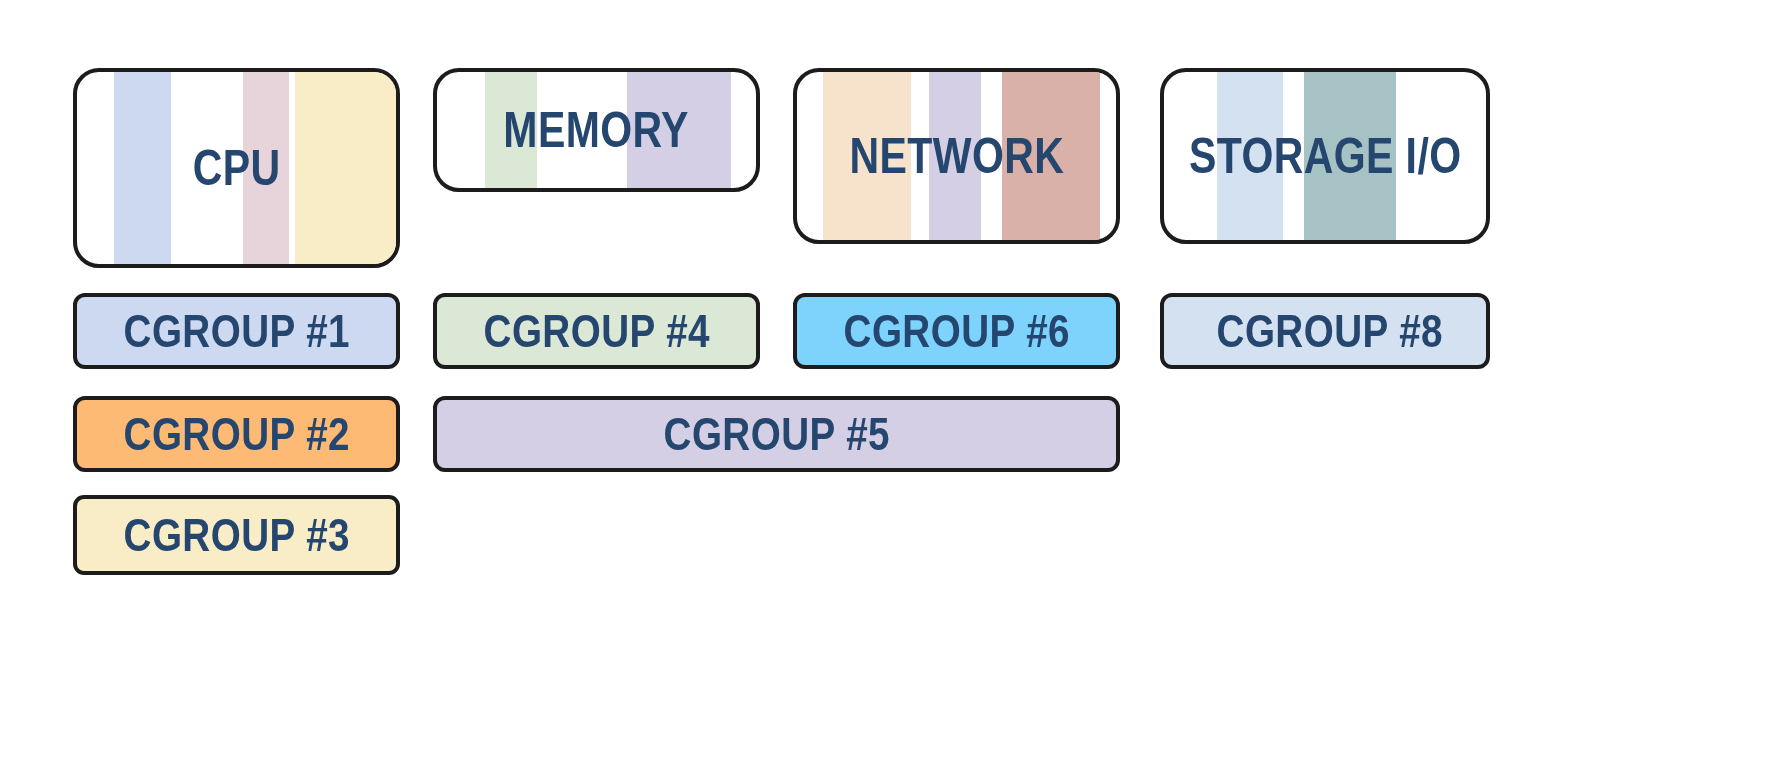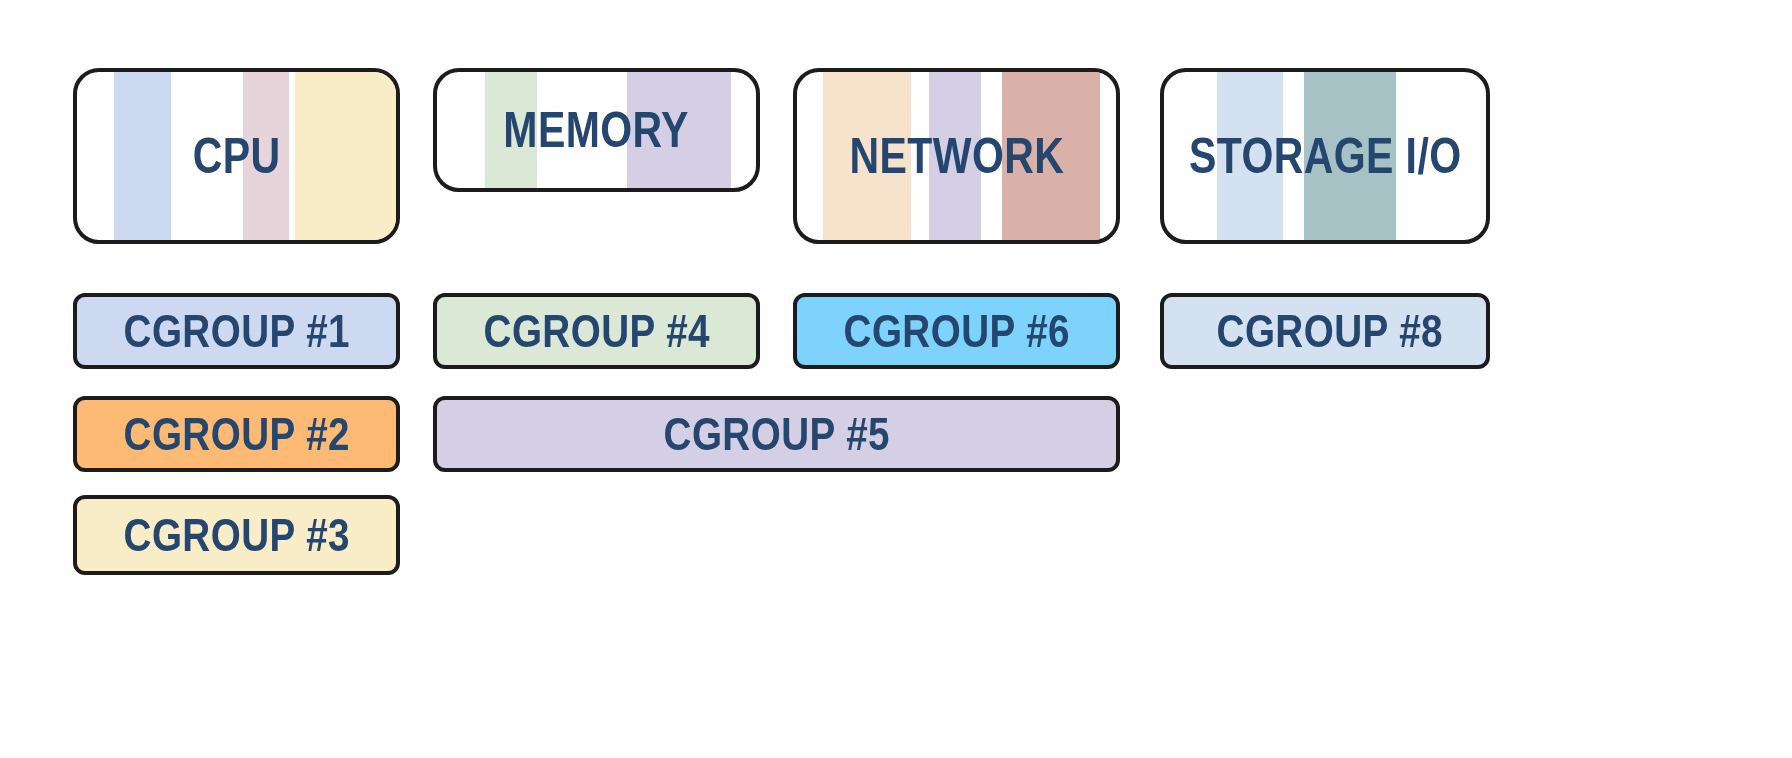--- a/index.html
+++ b/index.html
@@ -69,21 +69,21 @@
     letter-spacing: 0.5px;
     transform: scaleX(0.84);
     transform-origin: center;
     white-space: nowrap;
   }
 </style>
 </head>
 <body>
 
 <div id="canvas">
-    <div class="resource-box" style="left: 73px; top: 68px; width: 327px; height: 176px;">
+    <div class="resource-box" style="left: 73px; top: 68px; width: 327px; height: 200px;">
       <div class="stripe" style="left: 37px; width: 57px; background: rgb(204, 217, 240);"></div>
       <div class="stripe" style="left: 166px; width: 46px; background: rgb(231, 211, 218);"></div>
       <div class="stripe" style="left: 218px; width: 109px; background: rgb(248, 237, 198);"></div>
       <div class="resource-label">CPU</div>
     </div>
     <div class="resource-box" style="left: 433px; top: 68px; width: 327px; height: 124px;">
       <div class="stripe" style="left: 48px; width: 52px; background: rgb(218, 232, 213);"></div>
       <div class="stripe" style="left: 190px; width: 104px; background: rgb(212, 207, 228);"></div>
       <div class="resource-label">MEMORY</div>
     </div>
@@ -109,16 +109,16 @@
     </div>
     <div class="cgroup-bar" style="left: 1160px; top: 293px; width: 330px; height: 76px; background: rgb(211, 225, 240); padding-left: 9px;">
       <div class="cgroup-label">CGROUP #8</div>
     </div>
     <div class="cgroup-bar" style="left: 73px; top: 396px; width: 327px; height: 76px; background: #fdba74;">
       <div class="cgroup-label">CGROUP #2</div>
     </div>
     <div class="cgroup-bar" style="left: 433px; top: 396px; width: 687px; height: 76px; background: rgb(212, 207, 228);">
       <div class="cgroup-label">CGROUP #5</div>
     </div>
-    <div class="cgroup-bar" style="left: 73px; top: 495px; width: 327px; height: 80px; background: rgb(248, 237, 198);">
+    <div class="cgroup-bar" style="left: 73px; top: 495px; width: 327px; height: 80px; background: rgb(248, 237, 198); border-radius: 11px;">
       <div class="cgroup-label">CGROUP #3</div>
     </div>
   </div>
 
 </body></html>

